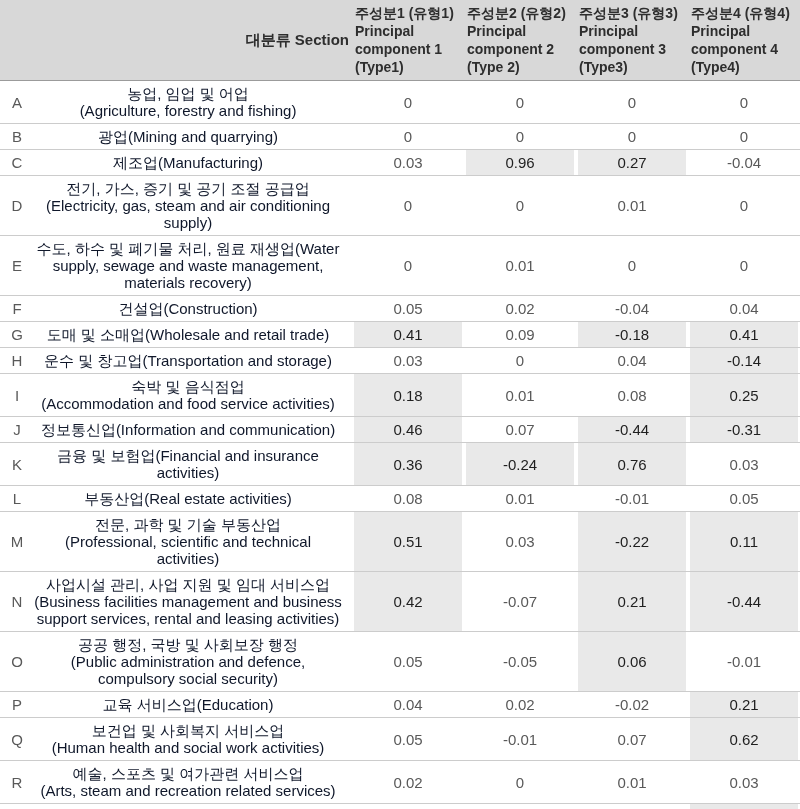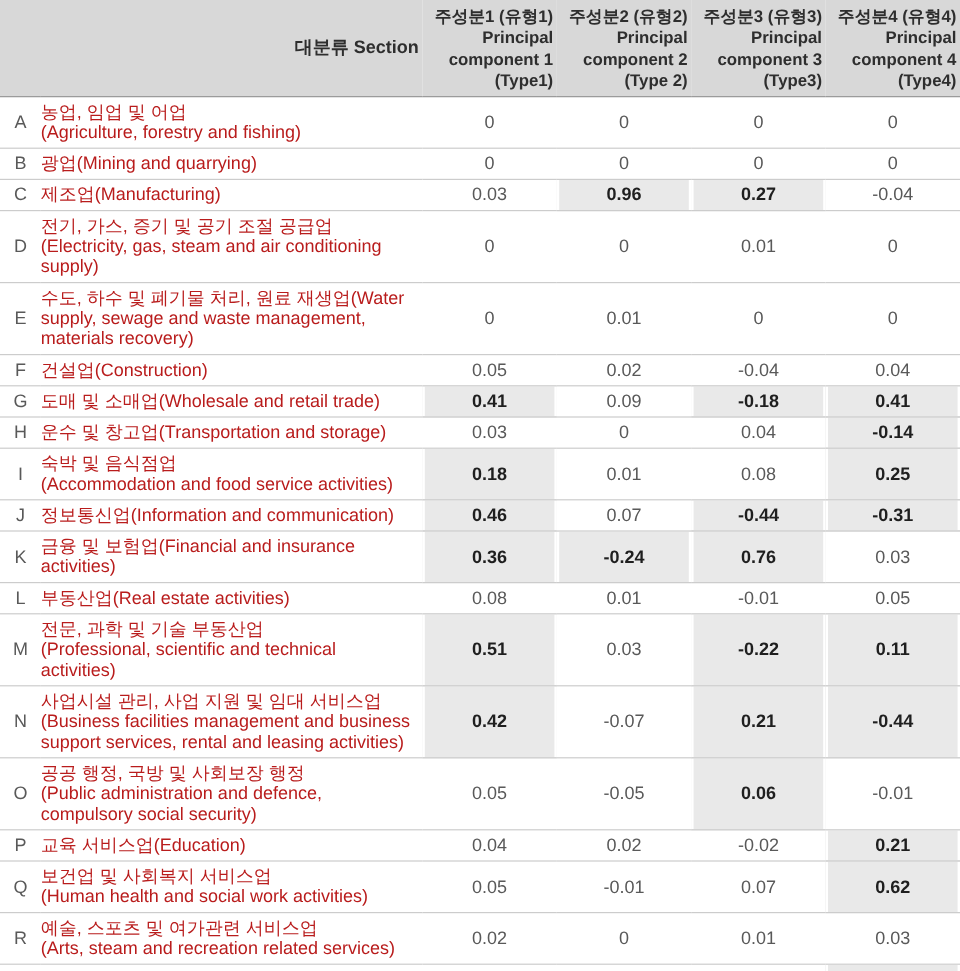--- a/index.html
+++ b/index.html
@@ -33,51 +33,51 @@
     border-bottom: 1px solid #9b9b9b;
     padding: 0 3px;
     font-size: 14px;
     line-height: 18px;
   }
   th.th-section {
     text-align: right;
     padding-left: 10px;
     font-size: 15px;
   }
-  th.th-pc { text-align: right; }
+  th.th-pc { text-align: left; }
   .th-ko { display: block; white-space: nowrap; }
   .th-en { display: block; }
 
   tbody td {
     border-top: 1px solid #cccccc;
     vertical-align: middle;
     font-size: 15px;
     line-height: 17px;
     padding: 4px 0;
   }
   tbody tr:first-child td { border-top: none; }
 
   td.td-code {
     text-align: center;
     color: #595959;
   }
   td.td-name {
-    text-align: left;
+    text-align: center;
     padding-right: 10px;
-    color: #b91c1c;
+    color: #0f172a;
   }
   .name-en.block { display: block; }
 
   td.td-val {
     text-align: center;
     color: #595959;
   }
   td.td-val.shaded {
     background: #e9e9e9;
-    font-weight: 700;
+    font-weight: 400;
     color: #1f1f1f;
     box-shadow: inset 2px 0 0 #ffffff, inset -2px 0 0 #ffffff;
   }
 </style>
 </head>
 <body>
 
 <div class="page">
   <table class="pca">
     <colgroup>

